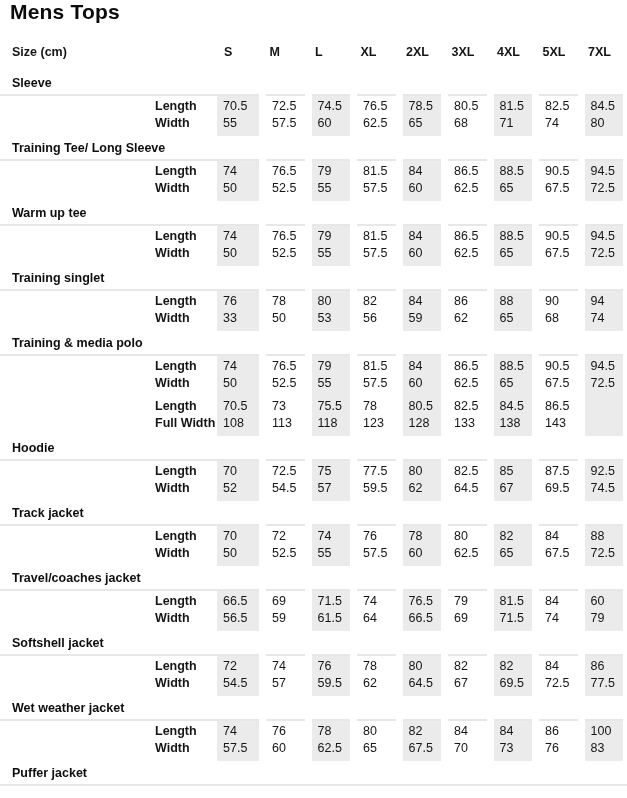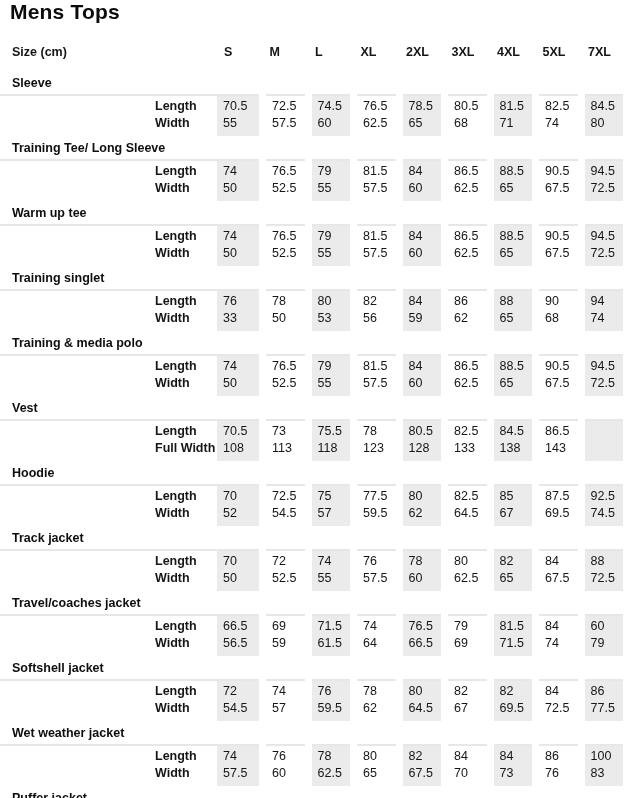--- a/index.html
+++ b/index.html
@@ -208,23 +208,20 @@
         <td class="rlabel">Width</td>
         <td class="v shade">50</td>
         <td class="v">52.5</td>
         <td class="v shade">55</td>
         <td class="v">57.5</td>
         <td class="v shade">60</td>
         <td class="v">62.5</td>
         <td class="v shade">65</td>
         <td class="v">67.5</td>
         <td class="v shade">72.5</td>
-      </tr>
-      <tr>
-        <td class="section" colspan="11">Vest</td>
       </tr>
       <tr class="first-row">
         <td class="indent"></td>
         <td class="rlabel">Length</td>
         <td class="v shade">70.5</td>
         <td class="v">73</td>
         <td class="v shade">75.5</td>
         <td class="v">78</td>
         <td class="v shade">80.5</td>
         <td class="v">82.5</td>

